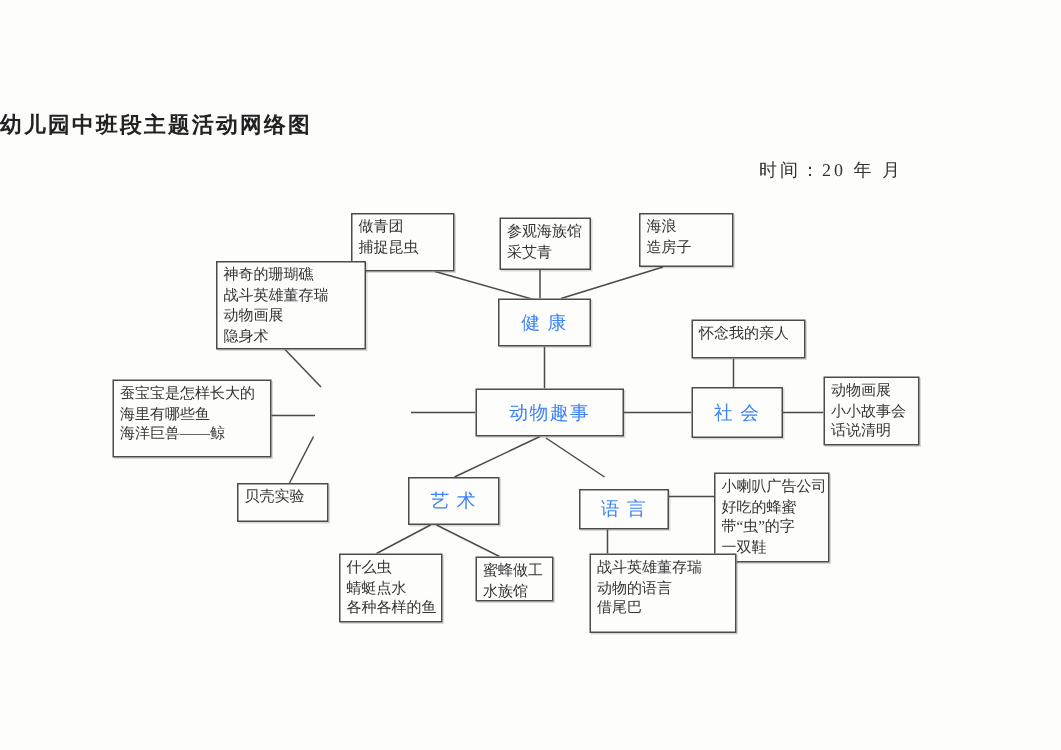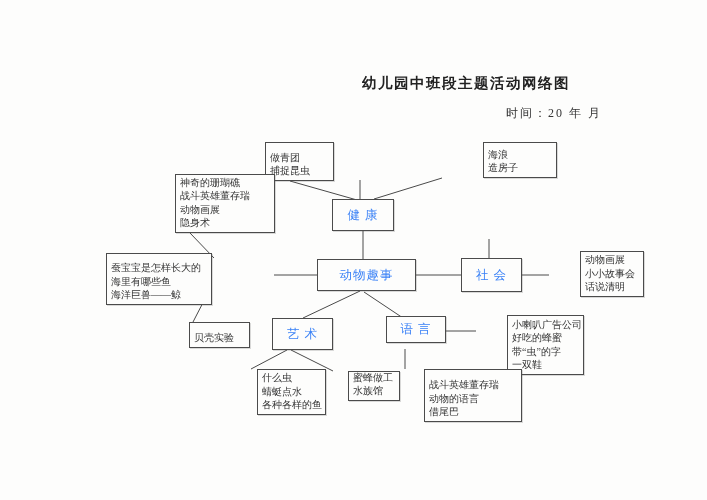--- a/index.html
+++ b/index.html
@@ -6,61 +6,60 @@
   body{
     width:707px;height:500px;
     background:#fdfdfc;
     font-family:"Liberation Serif","DejaVu Serif",serif;
     color:#2f2f2f;
     overflow:hidden;
   }
   .canvas{position:relative;width:707px;height:500px;}
   .title{
     position:absolute;left:0;top:74px;width:570px;
-    text-align:right;font-size:14.5px;font-weight:bold;
+    text-align:left;font-size:14.5px;font-weight:bold;
     letter-spacing:1.5px;color:#222;
   }
   .date-line{
     position:absolute;left:506px;top:105px;
     font-size:12px;letter-spacing:2px;color:#333;font-family:Liberation Serif, serif;
   }
   svg.edges{position:absolute;left:0;top:0;width:707px;height:500px;}
   .node{
     position:absolute;box-sizing:border-box;
     border:1px solid #4b4b4b;
     background:#fdfdfc;
     box-shadow:1px 1px 0 rgba(90,90,90,.22);
   }
   .detail{
-    display:flex;flex-direction:column;justify-content:flex-end;
+    display:flex;flex-direction:column;justify-content:flex-start;
     font-size:10px;line-height:13.6px;
     padding:2px 4px;white-space:nowrap;
     color:#333;
-    margin-left:31px;
   }
   .cat{
     display:flex;align-items:center;justify-content:center;
     font-size:12.5px;letter-spacing:1px;color:#3b82f6;
     white-space:nowrap;
   }
   
   .n-qingtuan{left:234px;top:142px;width:69px;height:39px}
   .n-aquarium{left:333px;top:145px;width:61px;height:35px}
-  .n-waves{left:452px;top:142px;width:74px;height:36px}
+  .n-waves{left:426px;top:142px;width:63px;height:36px}
   .n-coral{left:144px;top:174px;width:100px;height:59px}
   .n-health{left:332px;top:199px;width:62px;height:32px}
   .n-relatives{left:461px;top:213px;width:76px;height:26px}
   .n-silkworm{left:75px;top:253px;width:106px;height:52px}
   .n-science{left:210px;top:258px;width:64px;height:33px}
   .n-center{left:317px;top:259px;width:99px;height:32px}
   .n-society{left:461px;top:258px;width:61px;height:34px}
   .n-exhibition{left:549px;top:251px;width:64px;height:46px}
   .n-shell{left:158px;top:322px;width:61px;height:26px}
   .n-art{left:272px;top:318px;width:61px;height:32px}
-  .n-language{left:386px;top:316px;width:60px;height:27px}
+  .n-language{left:386px;top:326px;width:60px;height:27px}
   .n-trumpet{left:476px;top:315px;width:77px;height:60px}
   .n-insects{left:226px;top:369px;width:69px;height:46px}
   .n-bees{left:317px;top:371px;width:52px;height:30px}
   .n-hero{left:393px;top:369px;width:98px;height:53px}
 </style>
 </head>
 <body>
 
 <div class="canvas">
 
@@ -84,20 +83,24 @@
       <line x1="287" y1="350" x2="251" y2="369" stroke="#4a4a4a" stroke-width="1"></line>
       <line x1="291" y1="350" x2="333" y2="371" stroke="#4a4a4a" stroke-width="1"></line>
       <line x1="405" y1="349" x2="405" y2="369" stroke="#4a4a4a" stroke-width="1"></line>
       <line x1="446" y1="331" x2="476" y2="331" stroke="#4a4a4a" stroke-width="1"></line>
     </svg>
 
   <div class="node detail n-qingtuan">
     <div>做青团</div>
     <div>捕捉昆虫</div>
   </div>
+  <div class="node detail n-aquarium">
+    <div>参观海族馆</div>
+    <div>采艾青</div>
+  </div>
   <div class="node detail n-waves">
     <div>海浪</div>
     <div>造房子</div>
   </div>
 
   <div class="node detail n-coral">
     <div>神奇的珊瑚礁</div>
     <div>战斗英雄董存瑞</div>
     <div>动物画展</div>
     <div>隐身术</div>
@@ -120,20 +123,23 @@
   <div class="node cat n-society">
     <span>社 会</span>
   </div>
   <div class="node cat n-art">
     <span>艺 术</span>
   </div>
   <div class="node cat n-language">
     <span>语 言</span>
   </div>
 
+  <div class="node detail n-relatives">
+    <div>怀念我的亲人</div>
+  </div>
   <div class="node detail n-exhibition">
     <div>动物画展</div>
     <div>小小故事会</div>
     <div>话说清明</div>
   </div>
   <div class="node detail n-trumpet">
     <div>小喇叭广告公司</div>
     <div>好吃的蜂蜜</div>
     <div>带“虫”的字</div>
     <div>一双鞋</div>

